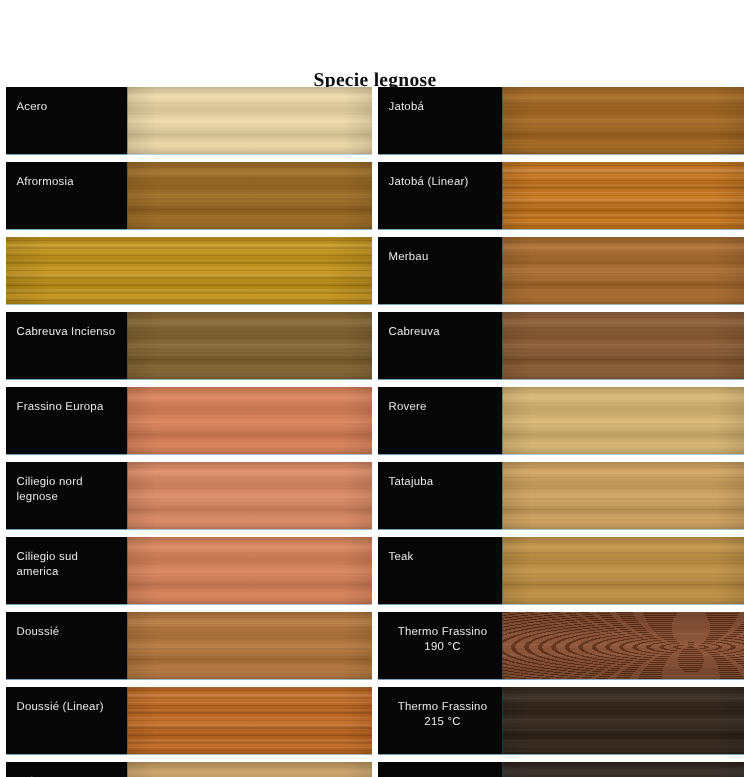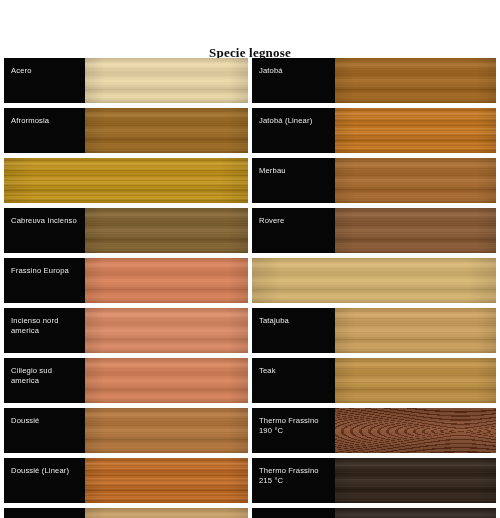--- a/index.html
+++ b/index.html
@@ -24,21 +24,21 @@
   .row{
     position:relative;display:flex;height:45px;margin-bottom:5px;
     background:#0ea5e9;overflow:hidden;
     box-shadow:0 0 0 1px rgba(255,255,255,.35) inset;
   }
   .label-panel{
     flex:0 0 81px;background:#060606;
     display:flex;align-items:flex-start;
     padding:8px 4px 0 7px;box-sizing:border-box;
   }
-  #col-right .label-panel{flex-basis:83px;}
+  #col-right .label-panel{flex-basis:83px;text-align:center;}
   .label-text{
     color:#e9e9e9;font-size:7.6px;line-height:9.6px;
     font-family:"Liberation Sans",sans-serif;
     letter-spacing:.15px;word-break:break-word;
   }
   .swatch{
     flex:1 1 auto;position:relative;overflow:hidden;
     background-color:#caa060;
   }
   
@@ -126,21 +126,21 @@
         <div class="swatch" style="background-color: rgb(131, 99, 47);"></div>
       </div>
       <div class="row">
         <div class="label-panel">
           <div class="label-text">Frassino Europa</div>
         </div>
         <div class="swatch plain" style="background-color: rgb(219, 129, 88);"></div>
       </div>
       <div class="row">
         <div class="label-panel">
-          <div class="label-text">Incienso nord america</div>
+          <div class="label-text">Ciliegio nord legnose</div>
         </div>
         <div class="swatch plain" style="background-color: rgb(221, 138, 100);"></div>
       </div>
       <div class="row">
         <div class="label-panel">
           <div class="label-text">Ciliegio sud america</div>
         </div>
         <div class="swatch plain" style="background-color: rgb(217, 131, 89);"></div>
       </div>
       <div class="row">
@@ -180,25 +180,28 @@
         <div class="swatch linear" style="background-color: rgb(200, 117, 26);"></div>
       </div>
       <div class="row">
         <div class="label-panel">
           <div class="label-text">Merbau</div>
         </div>
         <div class="swatch" style="background-color: rgb(169, 106, 43);"></div>
       </div>
       <div class="row">
         <div class="label-panel">
+          <div class="label-text">Cabreuva</div>
+        </div>
+        <div class="swatch" style="background-color: rgb(138, 90, 50);"></div>
+      </div>
+      <div class="row">
+        <div class="label-panel">
           <div class="label-text">Rovere</div>
         </div>
-        <div class="swatch" style="background-color: rgb(138, 90, 50);"></div>
-      </div>
-      <div class="row">
         <div class="swatch plain" style="background-color: rgb(217, 183, 114);"></div>
       </div>
       <div class="row">
         <div class="label-panel">
           <div class="label-text">Tatajuba</div>
         </div>
         <div class="swatch" style="background-color: rgb(208, 163, 93);"></div>
       </div>
       <div class="row">
         <div class="label-panel">

